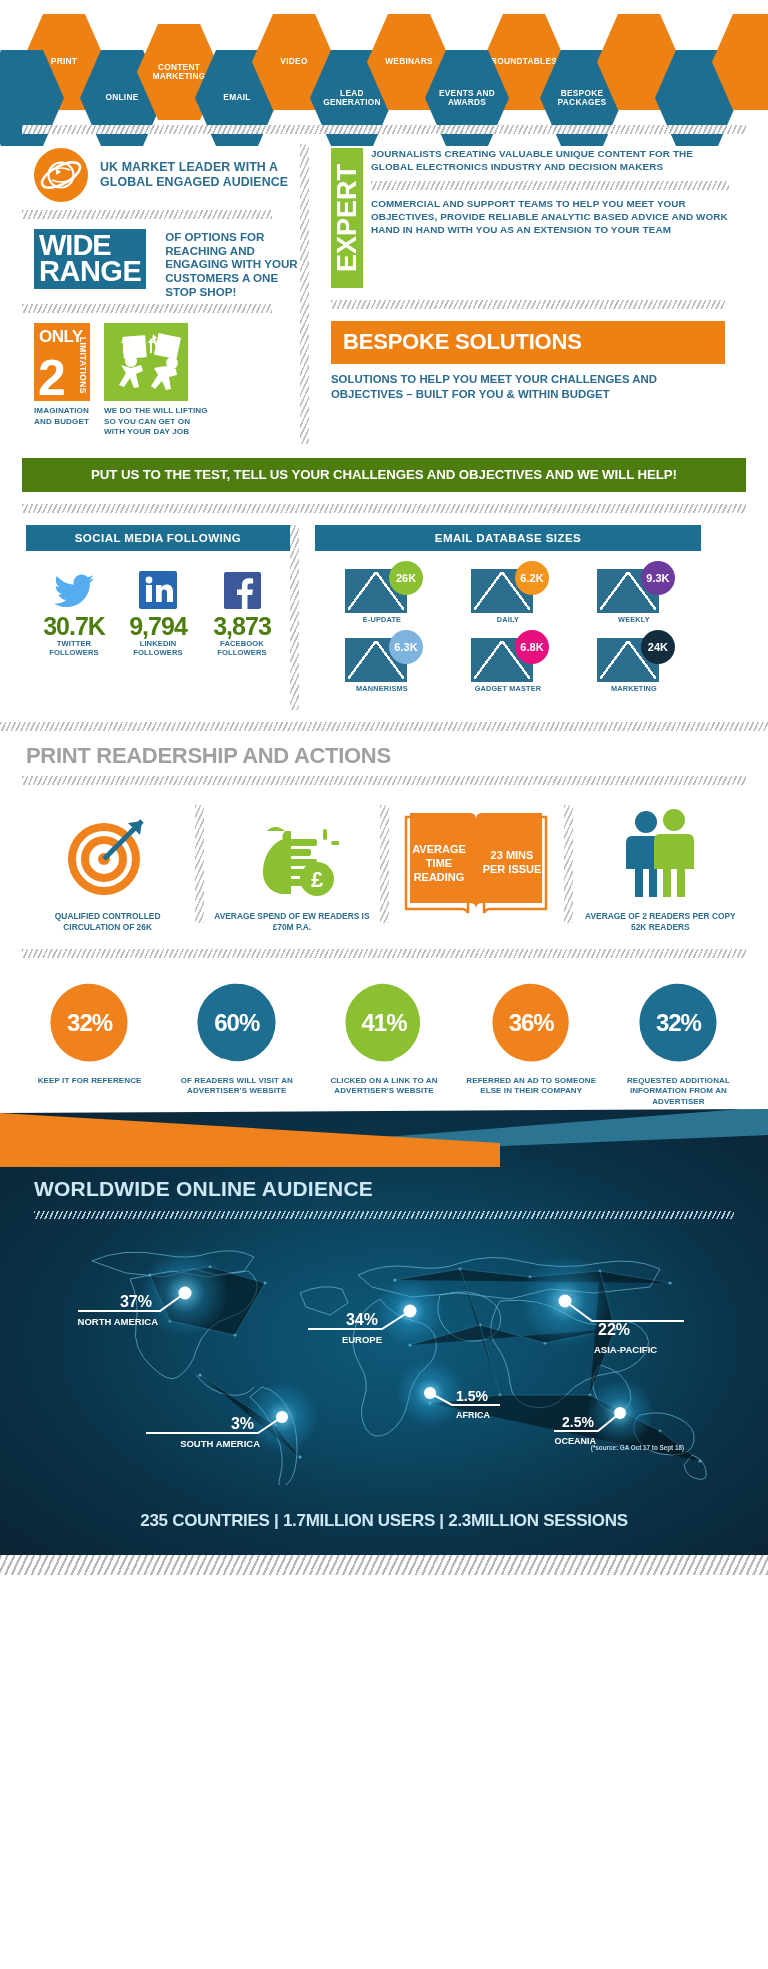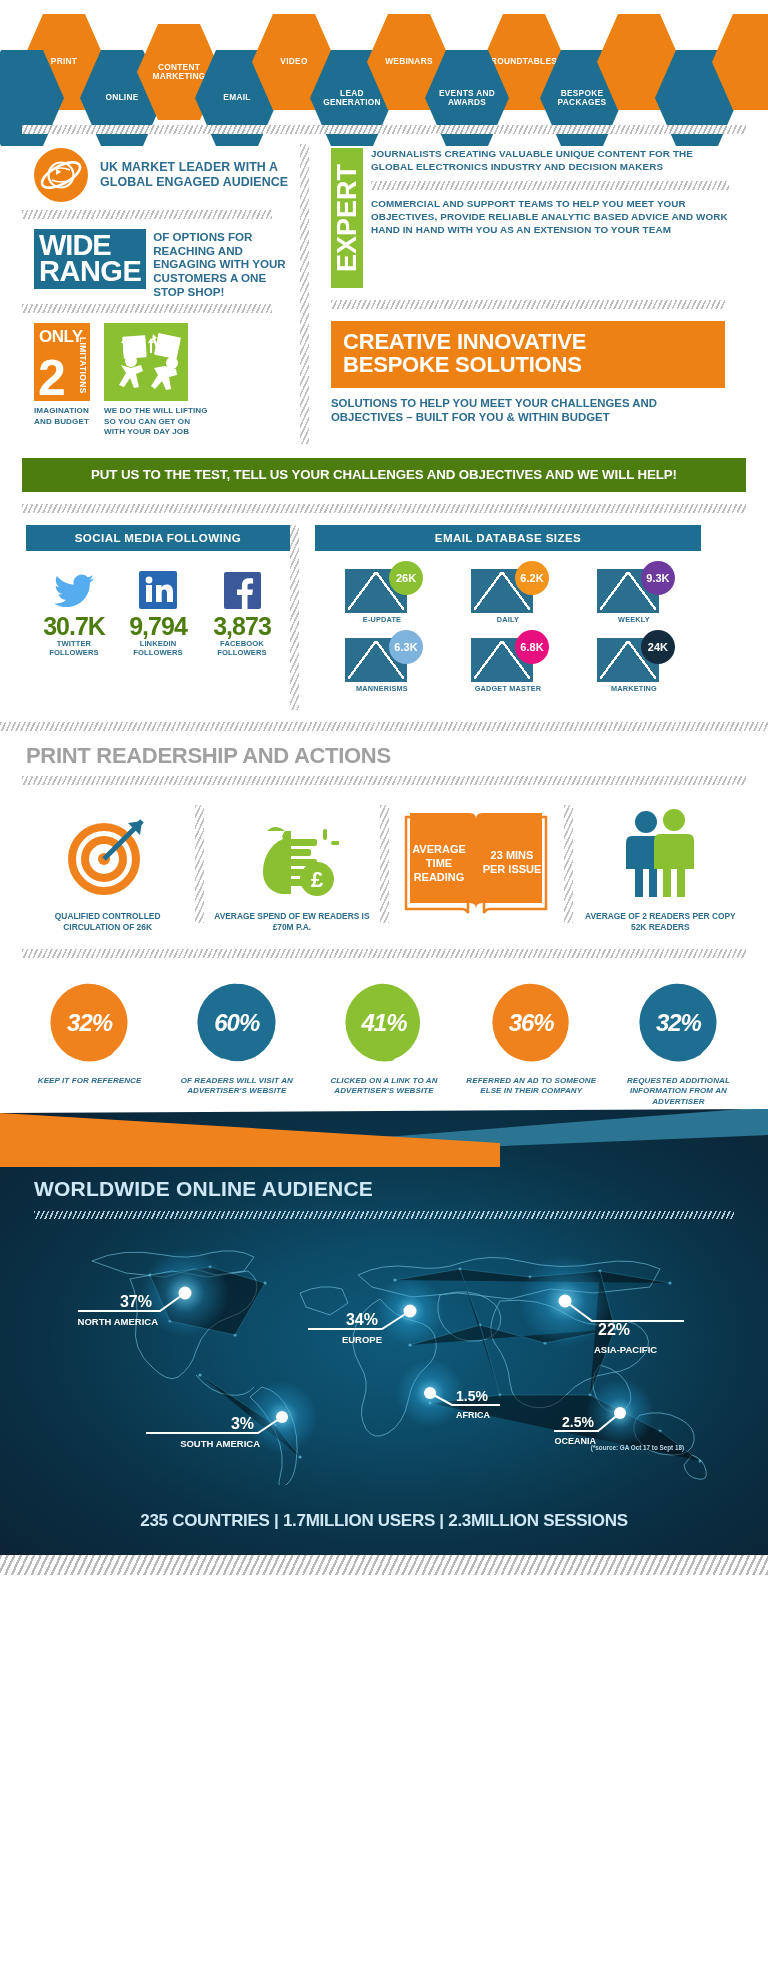--- a/index.html
+++ b/index.html
@@ -43,21 +43,21 @@
   .col-r { width:420px; padding-left:18px; }
 
   .row-globe { display:flex; align-items:center; gap:12px; padding:14px 0 8px 12px; }
   .globe {
     width:54px; height:54px; border-radius:50%; background:#ee8113;
     flex:none; position:relative;
   }
   .globe svg { position:absolute; inset:0; }
   .lead-txt { font-size:12.4px; font-weight:bold; line-height:1.22; color:#2b6c8f; letter-spacing:.1px; }
 
-  .wide-row { display:flex; align-items:flex-start; gap:7px; padding:10px 0 6px 12px; }
+  .wide-row { display:flex; align-items:flex-start; gap:19px; padding:10px 0 6px 12px; }
   .wide-box {
     background:#1d6e91; color:#fff; padding:4px 5px 5px 5px; line-height:.88;
     font-weight:bold; font-size:29px; letter-spacing:-1px;
   }
   .wide-box div:last-child{ letter-spacing:-.5px; }
   .wide-txt { font-size:11.6px; font-weight:bold; line-height:1.18; color:#2b6c8f; padding-top:1px; }
 
   .only-row { display:flex; gap:14px; padding:10px 0 4px 12px; }
   .only-box {
     background:#ee8113; color:#fff; width:56px; height:78px; position:relative;
@@ -130,21 +130,21 @@
   .sec-title { font-size:22px; font-weight:bold; color:#a0a0a0; letter-spacing:-.3px; padding:12px 0 7px 26px; }
 
   .pr-row { display:flex; padding:16px 20px 0 20px; align-items:stretch; }
   .pr-cell { flex:1; text-align:center; padding:0 6px; }
   .pr-icon { height:104px; display:flex; align-items:center; justify-content:center; }
   .pr-cap { font-size:8.4px; font-weight:bold; line-height:1.3; color:#2b6c8f; margin-top:6px; }
   .pr-sep { width:9px; margin:4px 0 10px 0; }
 
   
   .donut-row { display:flex; padding:18px 16px 0 16px; }
-  .donut-cell { flex:1; text-align:center; padding:0 4px;font-style:italic; }
+  .donut-cell { flex:1; text-align:center; padding:0 4px; }
   .donut { width:93px; height:93px; margin:0 auto; position:relative; }
   .donut .lbl { position:absolute; inset:0; display:flex; align-items:center; justify-content:center;
                 color:#fff; font-weight:bold; font-size:24px; letter-spacing:-1px; }
   .donut-cap { font-size:8px; font-weight:bold; line-height:1.3; color:#2b6c8f; margin-top:7px; letter-spacing:.1px; }
 
   
   .world { position:relative; width:768px; height:448px; overflow:hidden; }
   .world-bg { position:absolute; inset:0; background:
       radial-gradient(ellipse at 52% 52%, #0f5a7a 0%, #0c4a66 30%, #0a3247 62%, #0b2233 100%); }
   .world-title { position:absolute; left:34px; top:70px; color:#cfe8f5; font-weight:bold; font-size:21px; letter-spacing:.2px; }
@@ -278,21 +278,20 @@
           <div class="expert-body">
             <div class="expert-p">JOURNALISTS CREATING VALUABLE UNIQUE CONTENT FOR THE GLOBAL ELECTRONICS INDUSTRY AND DECISION MAKERS</div>
             <div class="hatch" style="margin:7px 0 8px 0;"></div>
             <div class="expert-p">COMMERCIAL AND SUPPORT TEAMS TO HELP YOU MEET YOUR OBJECTIVES, PROVIDE RELIABLE ANALYTIC BASED ADVICE AND WORK HAND IN HAND WITH YOU AS AN EXTENSION TO YOUR TEAM</div>
           </div>
         </div>
 
         <div class="hatch" style="margin:12px 4px 0 4px;"></div>
 
         <div class="creative-box">
-          <div>CREATIVE INNOVATIVE</div>
           <div>BESPOKE SOLUTIONS</div>
         </div>
         <div class="creative-sub">SOLUTIONS TO HELP YOU MEET YOUR CHALLENGES AND OBJECTIVES – BUILT FOR YOU &amp; WITHIN BUDGET</div>
       </div>
     </div>
   </div>
 
   <div class="cta">PUT US TO THE TEST, TELL US YOUR CHALLENGES AND OBJECTIVES AND WE WILL HELP!</div>
   <div class="pad" style="margin-top:12px;">
       <div class="hatch"></div>

